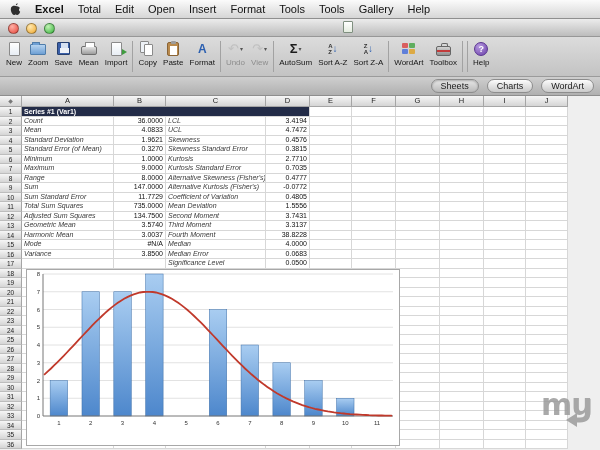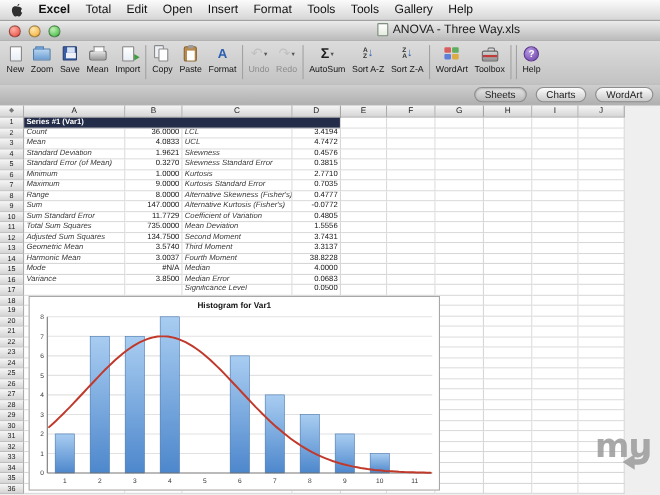--- a/index.html
+++ b/index.html
@@ -141,21 +141,20 @@
 </div>
 
 <div class="titlebar">
   <div class="lights">
     <span class="light red"></span>
     <span class="light yellow"></span>
     <span class="light green"></span>
   </div>
   <div class="title-wrap">
     <span class="doc-icon"></span>
-    <span>ANOVA - Three Way.xls</span>
   </div>
 </div>
 
 <div class="toolbar" id="toolbar">
     <div class="tb-btn">
       <span class="tb-iconrow">
         <span class="i-page"></span>
       </span>
       <span class="tb-label">New</span>
     </div>
@@ -216,21 +215,21 @@
         <span class="i-arrow">↶</span>
         <span class="dd">▾</span>
       </span>
       <span class="tb-label">Undo</span>
     </div>
     <div class="tb-btn disabled">
       <span class="tb-iconrow">
         <span class="i-arrow">↷</span>
         <span class="dd">▾</span>
       </span>
-      <span class="tb-label">Redo</span>
+      <span class="tb-label">View</span>
     </div>
     <span class="tb-sep"></span>
     <div class="tb-btn">
       <span class="tb-iconrow">
         <span class="i-sigma">Σ</span>
         <span class="dd">▾</span>
       </span>
       <span class="tb-label">AutoSum</span>
     </div>
     <div class="tb-btn">
@@ -768,21 +767,20 @@
       <div class="cell" style="width: 42px;"></div>
       <div class="cell" style="width: 44px;"></div>
       <div class="cell" style="width: 44px;"></div>
       <div class="cell" style="width: 44px;"></div>
       <div class="cell" style="width: 42px;"></div>
       <div class="cell" style="width: 42px;"></div>
     </div>
   </div>
 
 <div class="chart">
-  <div class="chart-title">Histogram for Var1</div>
   <svg id="chart-svg" width="372" height="160">
       <defs>
         <linearGradient id="barg" x1="0" y1="0" x2="0" y2="1">
           <stop offset="0%" stop-color="#a9cdf1"></stop>
           <stop offset="100%" stop-color="#4d87cc"></stop>
         </linearGradient>
       </defs>
       <g>
         <line x1="16" y1="128.25" x2="366" y2="128.25" stroke="#e2e2e2" stroke-width="1"></line>
         <line x1="16" y1="110.5" x2="366" y2="110.5" stroke="#e2e2e2" stroke-width="1"></line>

